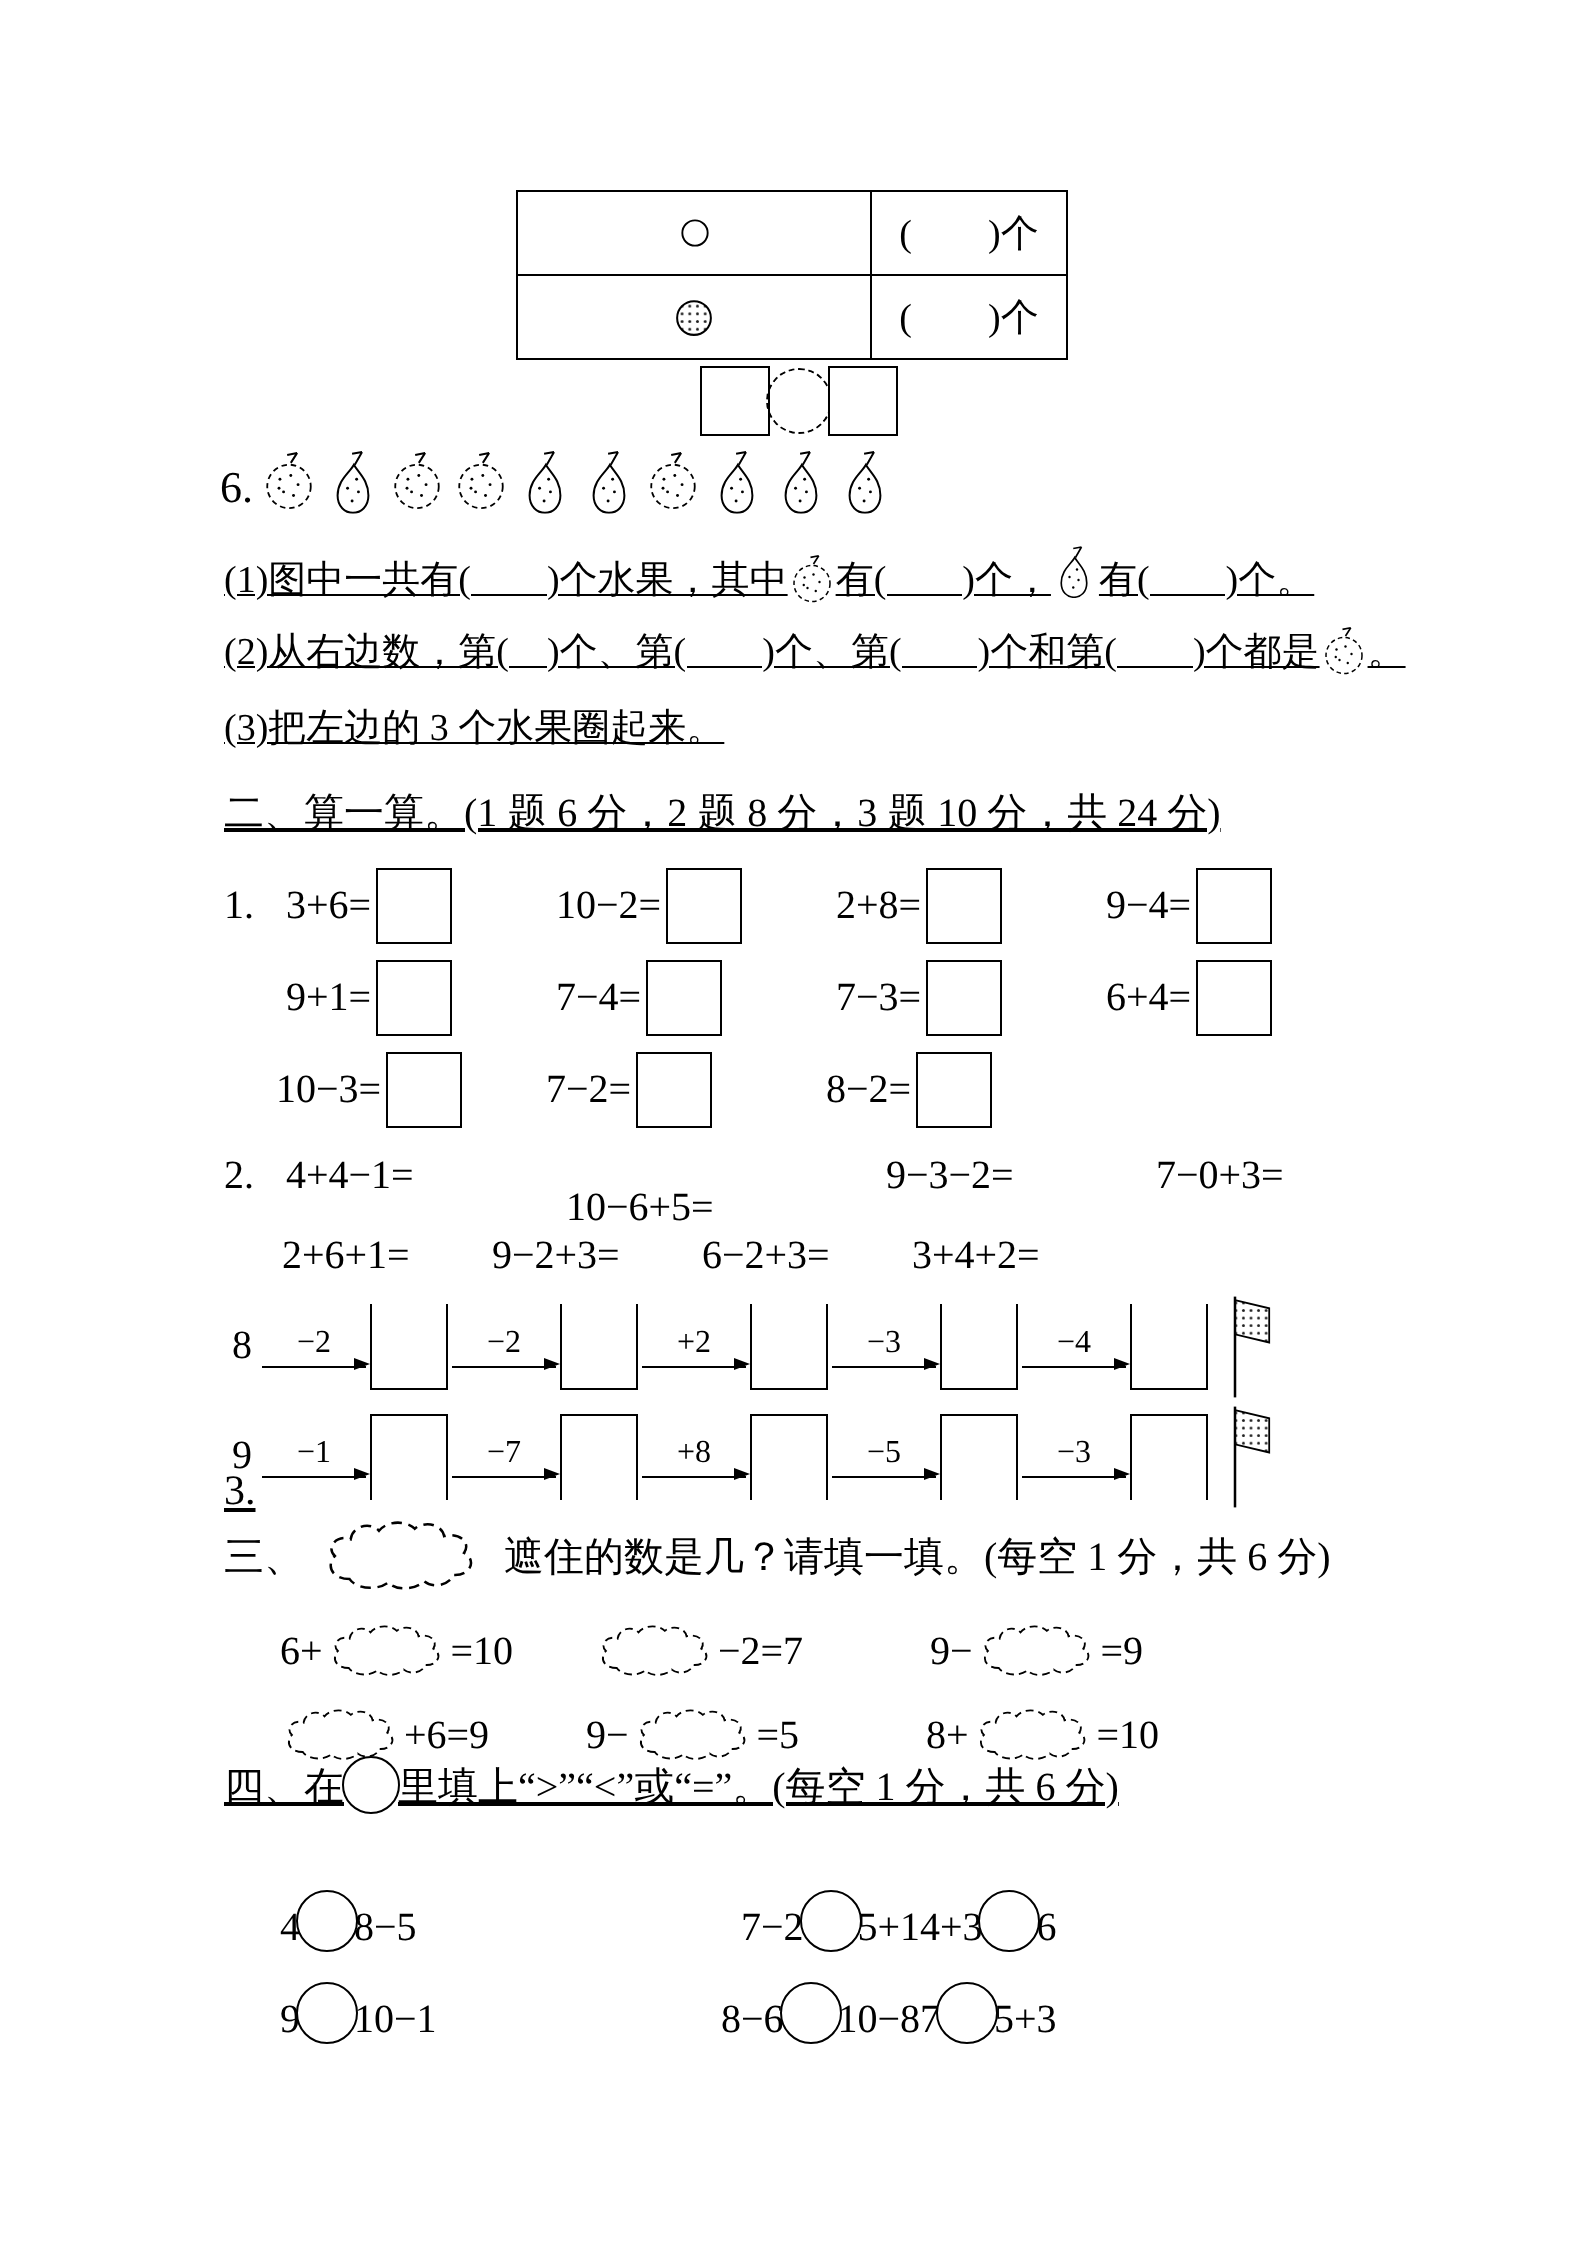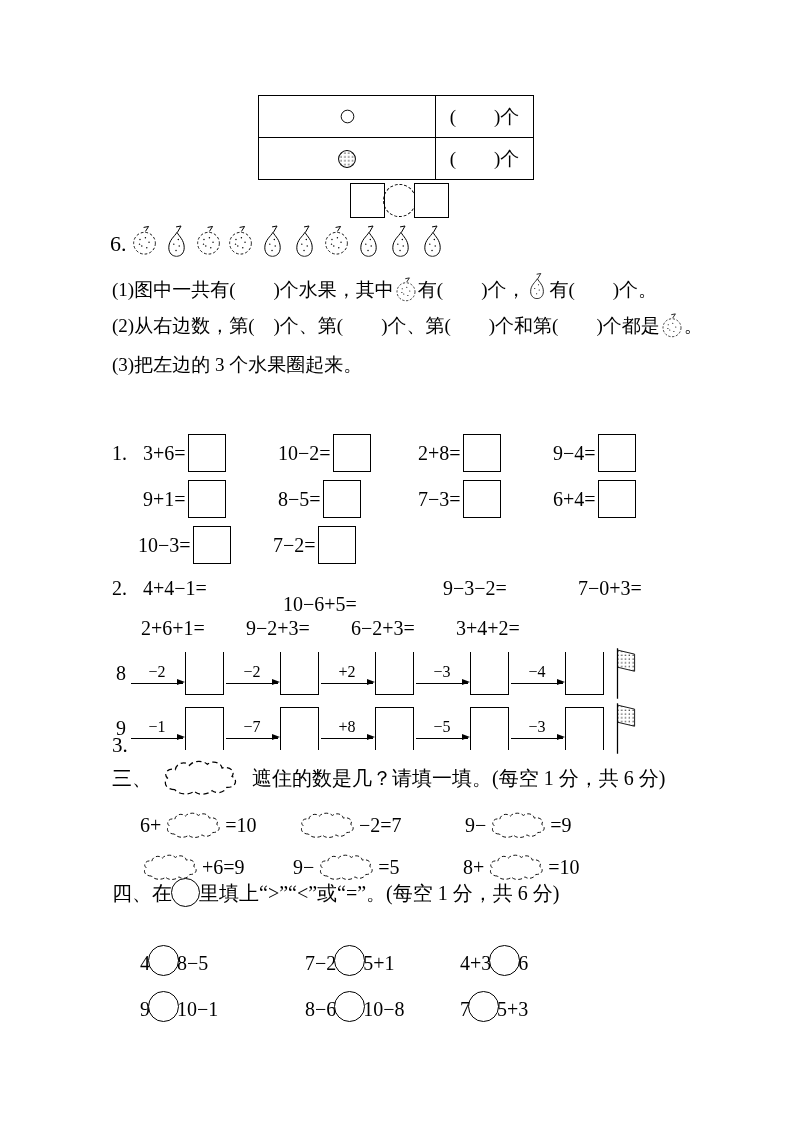--- a/index.html
+++ b/index.html
@@ -2,21 +2,21 @@
 <html><head>
 <meta charset="utf-8">
 <style>
   html,body{margin:0;padding:0;background:#e8e8e8;}
   .page{
     position:relative;width:793px;height:1122px;background:#ffffff;
     font-family:"Liberation Serif","DejaVu Serif",serif;color:#000;
     margin:0 auto;overflow:hidden;
   }
   .abs{position:absolute;}
-  .txt{font-size:19px;line-height:1.35;white-space:nowrap;}
+  .txt{font-size:19px;line-height:1.35;white-space:nowrap;text-decoration:underline;}
 
   
   .ctable{left:258px;top:95px;border:1.5px solid #000;}
   .ctr{display:flex;}
   .ctr.rowline{border-bottom:1.5px solid #000;}
   .ctc-icon{width:176px;height:41px;display:flex;align-items:center;justify-content:center;border-right:1.5px solid #000;}
   .ctc-count{width:97px;display:flex;align-items:center;justify-content:center;font-size:19px;}
 
   
   .sqcirc{left:350px;top:183px;display:flex;align-items:center;}
@@ -61,21 +61,21 @@
   .cloudtitle{display:flex;align-items:center;font-size:19px;}
   .bigcloud{width:88px;height:42px;margin:0 8px 0 4px;}
   .cldrow{display:flex;height:42px;font-size:20px;}
   .cldc1{width:155px;}.cldc2{width:170px;}
   .cld{width:62px;height:31px;vertical-align:-9px;margin:0 1px;}
 
   
   .ccirc{display:inline-block;width:29px;height:29px;border:1.2px solid #000;border-radius:50%;vertical-align:-6px;margin:0 -2px;background:#fff;}
   .ttlcirc{width:27px;height:27px;vertical-align:-7px;margin:0 -1px;}
   .cmprow{display:flex;align-items:center;height:44px;font-size:20px;}
-  .cmpc1{width:165px;}.cmpc2{width:155px;}
+  .cmpc1{width:165px;}.cmpc2{width:155px;text-align:right;}
   .hide{position:absolute;width:0;height:0;overflow:hidden;}
 </style>
 </head>
 <body>
 
 <svg class="hide" xmlns="http://www.w3.org/2000/svg" aria-hidden="true">
   <defs>
     <pattern id="pdots" width="4.2" height="4.2" patternUnits="userSpaceOnUse">
       <circle cx="1.3" cy="1.3" r="0.8" fill="#222"></circle>
     </pattern>
@@ -209,20 +209,21 @@
   </div>
 
   <div class="abs txt" style="left:112px;top:312px;">
     <span>(2)从右边数，第(　)个、第(　　)个、第(　　)个和第(　　)个都是</span><svg class="insvg" viewBox="0 0 32 36">
         <use href="#sym-apple"></use>
       </svg><span>。</span>
   </div>
 
   <div class="abs txt" style="left:112px;top:352px;">(3)把左边的 3 个水果圈起来。</div>
 
+  <div class="abs txt" style="left:112px;top:394px;font-size:20px;">二、算一算。(1 题 6 分，2 题 8 分，3 题 10 分，共 24 分)</div>
 
   <div class="abs" style="left:112px;top:430px;">
     <div class="qrow">
       <span class="qnum">1.</span>
       <span class="qcell w1">
           <span>3+6=</span>
           <span class="abox"></span>
         </span>
       <span class="qcell w2">
           <span>10−2=</span>
@@ -237,40 +238,44 @@
           <span class="abox"></span>
         </span>
     </div>
     <div class="qrow">
       <span class="qsp"></span>
       <span class="qcell w1">
           <span>9+1=</span>
           <span class="abox"></span>
         </span>
       <span class="qcell w2">
-          <span>8−5=</span>
+          <span>7−4=</span>
           <span class="abox"></span>
         </span>
       <span class="qcell w3">
           <span>7−3=</span>
           <span class="abox"></span>
         </span>
       <span class="qcell w4">
           <span>6+4=</span>
           <span class="abox"></span>
         </span>
     </div>
     <div class="qrow">
       <span class="qsp" style="width:26px;"></span>
       <span class="qcell w1">
           <span>10−3=</span>
           <span class="abox"></span>
         </span>
       <span class="qcell w2">
           <span>7−2=</span>
+          <span class="abox"></span>
+        </span>
+      <span class="qcell w4">
+          <span>8−2=</span>
           <span class="abox"></span>
         </span>
     </div>
   </div>
 
   <div class="abs" style="left:112px;top:568px;">
     <div class="q2row">
       <span class="qnum">2.</span>
       <span class="q2c1">4+4−1=</span>
       <span class="q2c2">10−6+5=</span>

